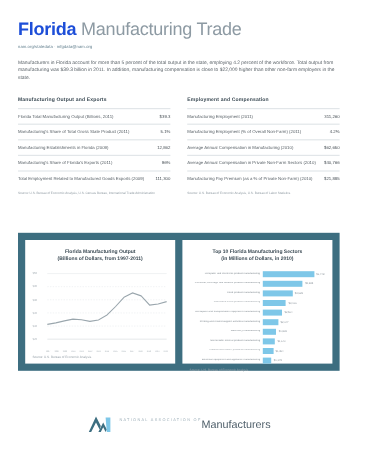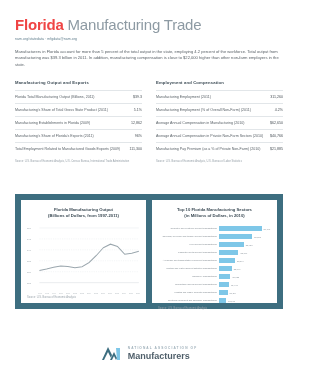--- a/index.html
+++ b/index.html
@@ -8,21 +8,21 @@
     background:#ffffff;
     font-family:"Liberation Sans",sans-serif;
     color:#444b50;
     -webkit-font-smoothing:antialiased;
   }
   .page{position:relative;width:298px;height:386px;}
 
   
   .header{padding:16px 15px 0 15px;}
   .title{font-size:15px;line-height:17px;font-weight:400;color:#8d9aa3;letter-spacing:-0.2px;}
-  .title .state{font-weight:bold;color:#ef4444;}
+  .title .state{font-weight:bold;color:#1d4ed8;}
   .contact{margin-top:4px;font-size:3.4px;line-height:5px;color:#5d7b8a;letter-spacing:0.1px;}
   .intro{margin-top:7px;font-size:4.1px;line-height:6.4px;color:#5a6268;max-width:268px;}
 
   
   .stats{display:flex;margin-top:12px;padding:0 15px;gap:14px;}
   .col{flex:1;min-width:0;}
   .col-head{font-size:4.2px;font-weight:bold;color:#3b4a54;letter-spacing:0.15px;margin-bottom:5px;}
   .srow{display:flex;justify-content:space-between;align-items:flex-start;
         padding:3.4px 0 3.4px 0;border-top:0.4px solid #e2e6e9;gap:6px;}
   .srow:first-of-type{border-top:none;}
@@ -51,21 +51,21 @@
   .brow{display:flex;align-items:center;gap:2px;height:7px;}
   .blabel{flex:0 0 52%;font-size:2.2px;line-height:3px;color:#7d868d;text-align:right;
           white-space:nowrap;overflow:hidden;}
   .btrack{flex:1;display:flex;align-items:center;gap:2px;}
   .bar{height:4.6px;background:#7ec7e8;}
   .bval{font-size:2.2px;color:#8e979e;white-space:nowrap;}
 
   
   .footer{position:absolute;left:0;right:0;bottom:24px;display:flex;justify-content:center;align-items:center;gap:5px;}
   .logo-mark{width:22px;height:16px;position:relative;}
-  .logo-text{display:flex;flex-direction:column;line-height:1;font-weight:bold;}
+  .logo-text{display:flex;flex-direction:row;line-height:1;}
   .logo-sup{font-size:3.2px;letter-spacing:1.1px;color:#9fb0ba;text-transform:uppercase;}
   .logo-main{font-size:9px;color:#4f5f6a;margin-top:1px;}
 </style>
 </head>
 <body>
 
 <div class="page">
 
   <div class="header">
     <div class="title">

